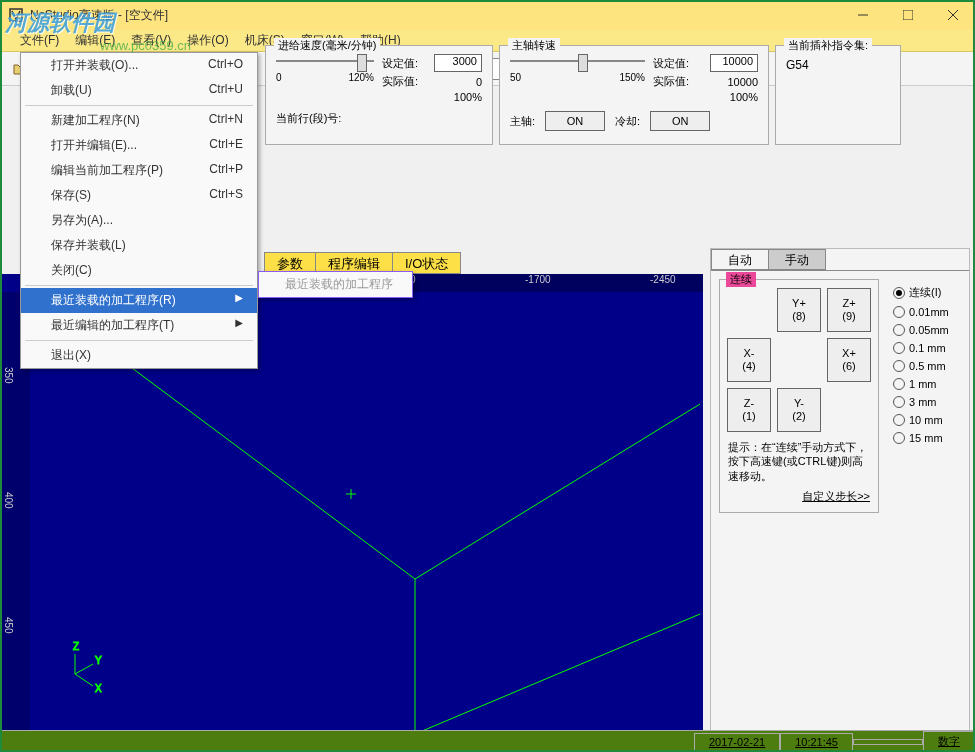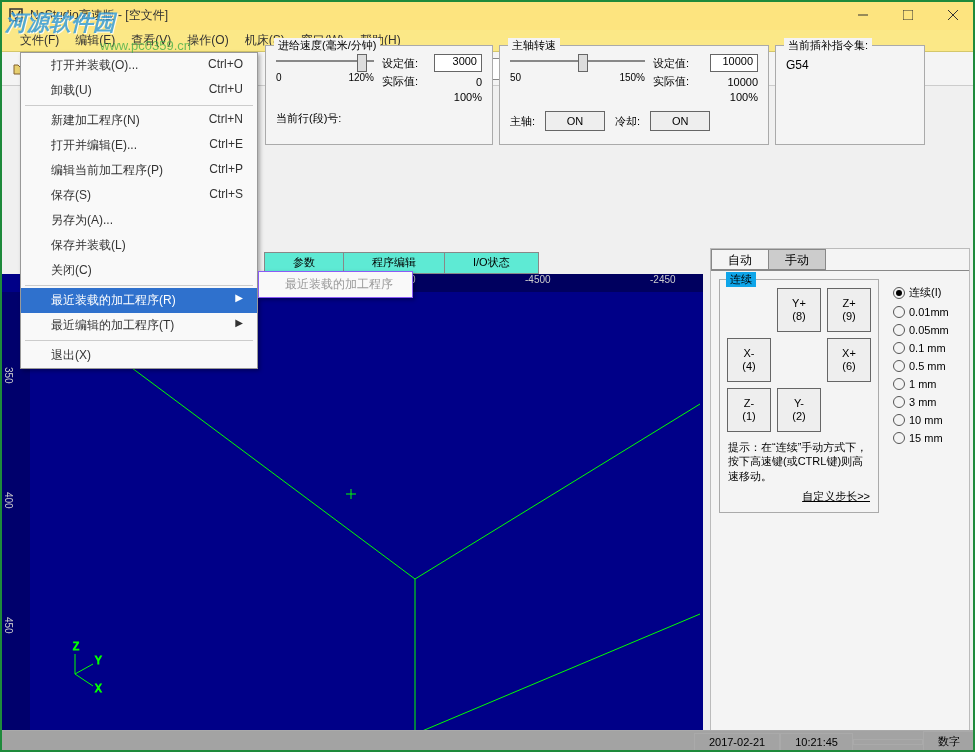--- a/index.html
+++ b/index.html
@@ -19,61 +19,61 @@
 .tb-btn { width: 24px; height: 24px; display: flex; align-items: center; justify-content: center; }
 .tb-sep { width: 1px; height: 22px; background: #ccc; margin: 0 4px; }
 .coord-box { width: 180px; height: 22px; border: 1px solid #888; background: #fff; display: flex; align-items: center; padding: 0 6px; gap: 14px; font-size: 12px; }
 .help-btn { width: 22px; height: 22px; border: 1px solid #888; background: #fff; display: flex; align-items: center; justify-content: center; margin-left: 6px; }
 
 .panel-row { position: absolute; top: 45px; left: 265px; right: 8px; display: flex; gap: 6px; }
 .groupbox { border: 1px solid #aaa; padding: 6px 10px; position: relative; background: #f4f4f4; }
 .groupbox legend { font-size: 11px; padding: 0 4px; position: absolute; top: -8px; left: 8px; background: #f4f4f4; }
 .feedbox { width: 228px; height: 100px; }
 .spindlebox { width: 270px; height: 100px; }
-.cmdbox { width: 150px; height: 100px; }
+.cmdbox { width: 126px; height: 100px; }
 .slider { flex: 1; height: 18px; position: relative; }
 .slider-track { position: absolute; top: 8px; left: 0; right: 0; height: 2px; background: #888; }
 .slider-thumb { position: absolute; top: 2px; width: 10px; height: 18px; background: #ddd; border: 1px solid #666; }
 .ticks { font-size: 10px; display: flex; justify-content: space-between; margin-top: 2px; }
 
 .val-col { font-size: 11px; }
 .val-row { display: flex; justify-content: space-between; gap: 4px; margin: 2px 0; align-items: center; }
 .val-input { width: 48px; height: 18px; border: 1px solid #666; background: #fff; text-align: right; padding: 0 4px; font-size: 11px; }
 
 .line-label { font-size: 11px; margin-top: 6px; }
 
 .btm-row { display: flex; align-items: center; gap: 10px; margin-top: 6px; font-size: 11px; }
 .on-btn { width: 60px; height: 20px; border: 1px solid #666; background: #eee; text-align: center; line-height: 18px; }
 
 .tabs-row { position: absolute; top: 158px; left: 0; right: 0; display: flex; height: 22px; }
-.tab-item { padding: 2px 28px; border: 1px solid #888; background: #5eead4; margin-right: -1px; font-size: 11px; }
+.tab-item { padding: 2px 12px; border: 1px solid #888; background: #fde047; margin-right: -1px; font-size: 13px; }
 
 .viewer { position: absolute; top: 180px; left: 0; right: 272px; bottom: 0; background: #000088; overflow: hidden; }
 .ruler-top { position: absolute; top: 0; left: 30px; right: 0; height: 18px; background: rgba(0,0,0,0.3); color: #fff; font-size: 10px; display: flex; }
 .ruler-left { position: absolute; top: 18px; left: 0; bottom: 0; width: 30px; background: rgba(0,0,0,0.2); }
 .ruler-tick { position: absolute; color: #ccc; font-size: 10px; }
 
 .right-panel { position: absolute; top: 158px; right: 5px; width: 260px; bottom: 0; background: #f4f4f4; border: 1px solid #bbb; }
 .rtabs { display: flex; height: 22px; border-bottom: 1px solid #888; }
 .rtab { padding: 2px 16px; border: 1px solid #888; margin-right: -1px; font-size: 12px; }
 .rtab.active { background: #ccc; }
 
 .jog-group { margin: 8px; border: 1px solid #aaa; padding: 8px; position: relative; width: 160px; float: left; }
-.jog-group .jg-title { position: absolute; top: -8px; left: 6px; background: #0ea5e9; padding: 0 4px; font-size: 11px; }
+.jog-group .jg-title { position: absolute; top: -8px; left: 6px; background: #ec4899; padding: 0 4px; font-size: 11px; }
 .jog-grid { display: grid; grid-template-columns: repeat(3, 44px); grid-template-rows: repeat(3, 44px); gap: 6px; justify-content: center; }
 .jog-btn { border: 1px solid #666; background: #eee; display: flex; flex-direction: column; align-items: center; justify-content: center; font-size: 11px; line-height: 1.2; }
 .jog-hint { font-size: 11px; margin-top: 8px; line-height: 1.3; }
 .custom-step { text-align: right; margin-top: 6px; font-size: 11px; text-decoration: underline; color: #000; }
 
 .step-radios { float: right; width: 70px; margin: 8px 6px 0 0; font-size: 11px; }
 .radio-row { display: flex; align-items: center; gap: 4px; margin: 6px 0; white-space: nowrap; }
 .radio-dot { width: 12px; height: 12px; border: 1px solid #555; border-radius: 50%; display: inline-flex; align-items: center; justify-content: center; }
 .radio-dot.checked::after { content: ''; width: 6px; height: 6px; background: #000; border-radius: 50%; }
 
-.statusbar { position: absolute; bottom: 0; left: 0; right: 0; height: 22px; background: #a3a3a3; border-top: 1px solid #aaa; display: flex; align-items: center; justify-content: flex-end; gap: 0; font-size: 11px; }
+.statusbar { position: absolute; bottom: 0; left: 0; right: 0; height: 22px; background: #4d7c0f; border-top: 1px solid #aaa; display: flex; align-items: center; justify-content: flex-end; gap: 0; font-size: 11px; text-decoration: underline; }
 .status-cell { border: 1px solid #aaa; padding: 2px 14px; }
 
 
 .dropdown { position: absolute; top: 52px; left: 20px; width: 238px; background: #f9f9f9; border: 1px solid #999; box-shadow: 2px 2px 4px rgba(0,0,0,0.3); z-index: 100; }
 .dd-item { display: flex; justify-content: space-between; padding: 4px 14px 4px 30px; font-size: 12px; color: #333; }
 .dd-item.highlight { background: #2f71cd; color: #fff; }
 .dd-sep { height: 1px; background: #ccc; margin: 2px 4px; }
 .dd-arrow { font-size: 10px; }
 
 .submenu { position: absolute; top: 271px; left: 258px; width: 155px; background: #f9f9f9; border: 1px solid #8b5cf6; box-shadow: 2px 2px 4px rgba(0,0,0,0.3); z-index: 101; }
@@ -276,21 +276,21 @@
 
 <div class="tabs-row" style="top:252px; left:264px;">
   <div class="tab-item">参数</div>
   <div class="tab-item">程序编辑</div>
   <div class="tab-item">I/O状态</div>
 </div>
 
 <div class="viewer" style="top:274px;">
   <div class="ruler-top">
     <span class="ruler-tick" style="left:360px;">-2550</span>
-    <span class="ruler-tick" style="left:495px;">-4500</span>
+    <span class="ruler-tick" style="left:495px;">-1700</span>
     <span class="ruler-tick" style="left:620px;">-2450</span>
   </div>
   <div class="ruler-left">
     <span class="ruler-tick" style="top:75px; left:3px; writing-mode:vertical-rl;">350</span>
     <span class="ruler-tick" style="top:200px; left:3px; writing-mode:vertical-rl;">400</span>
     <span class="ruler-tick" style="top:325px; left:3px; writing-mode:vertical-rl;">450</span>
     <span class="ruler-tick" style="top:440px; left:3px; writing-mode:vertical-rl;">500</span>
   </div>
   <svg width="100%" height="100%" style="position:absolute;top:0;left:0;">
     <line x1="30" y1="18" x2="415" y2="305" stroke="#00ff00" stroke-width="1"></line>

